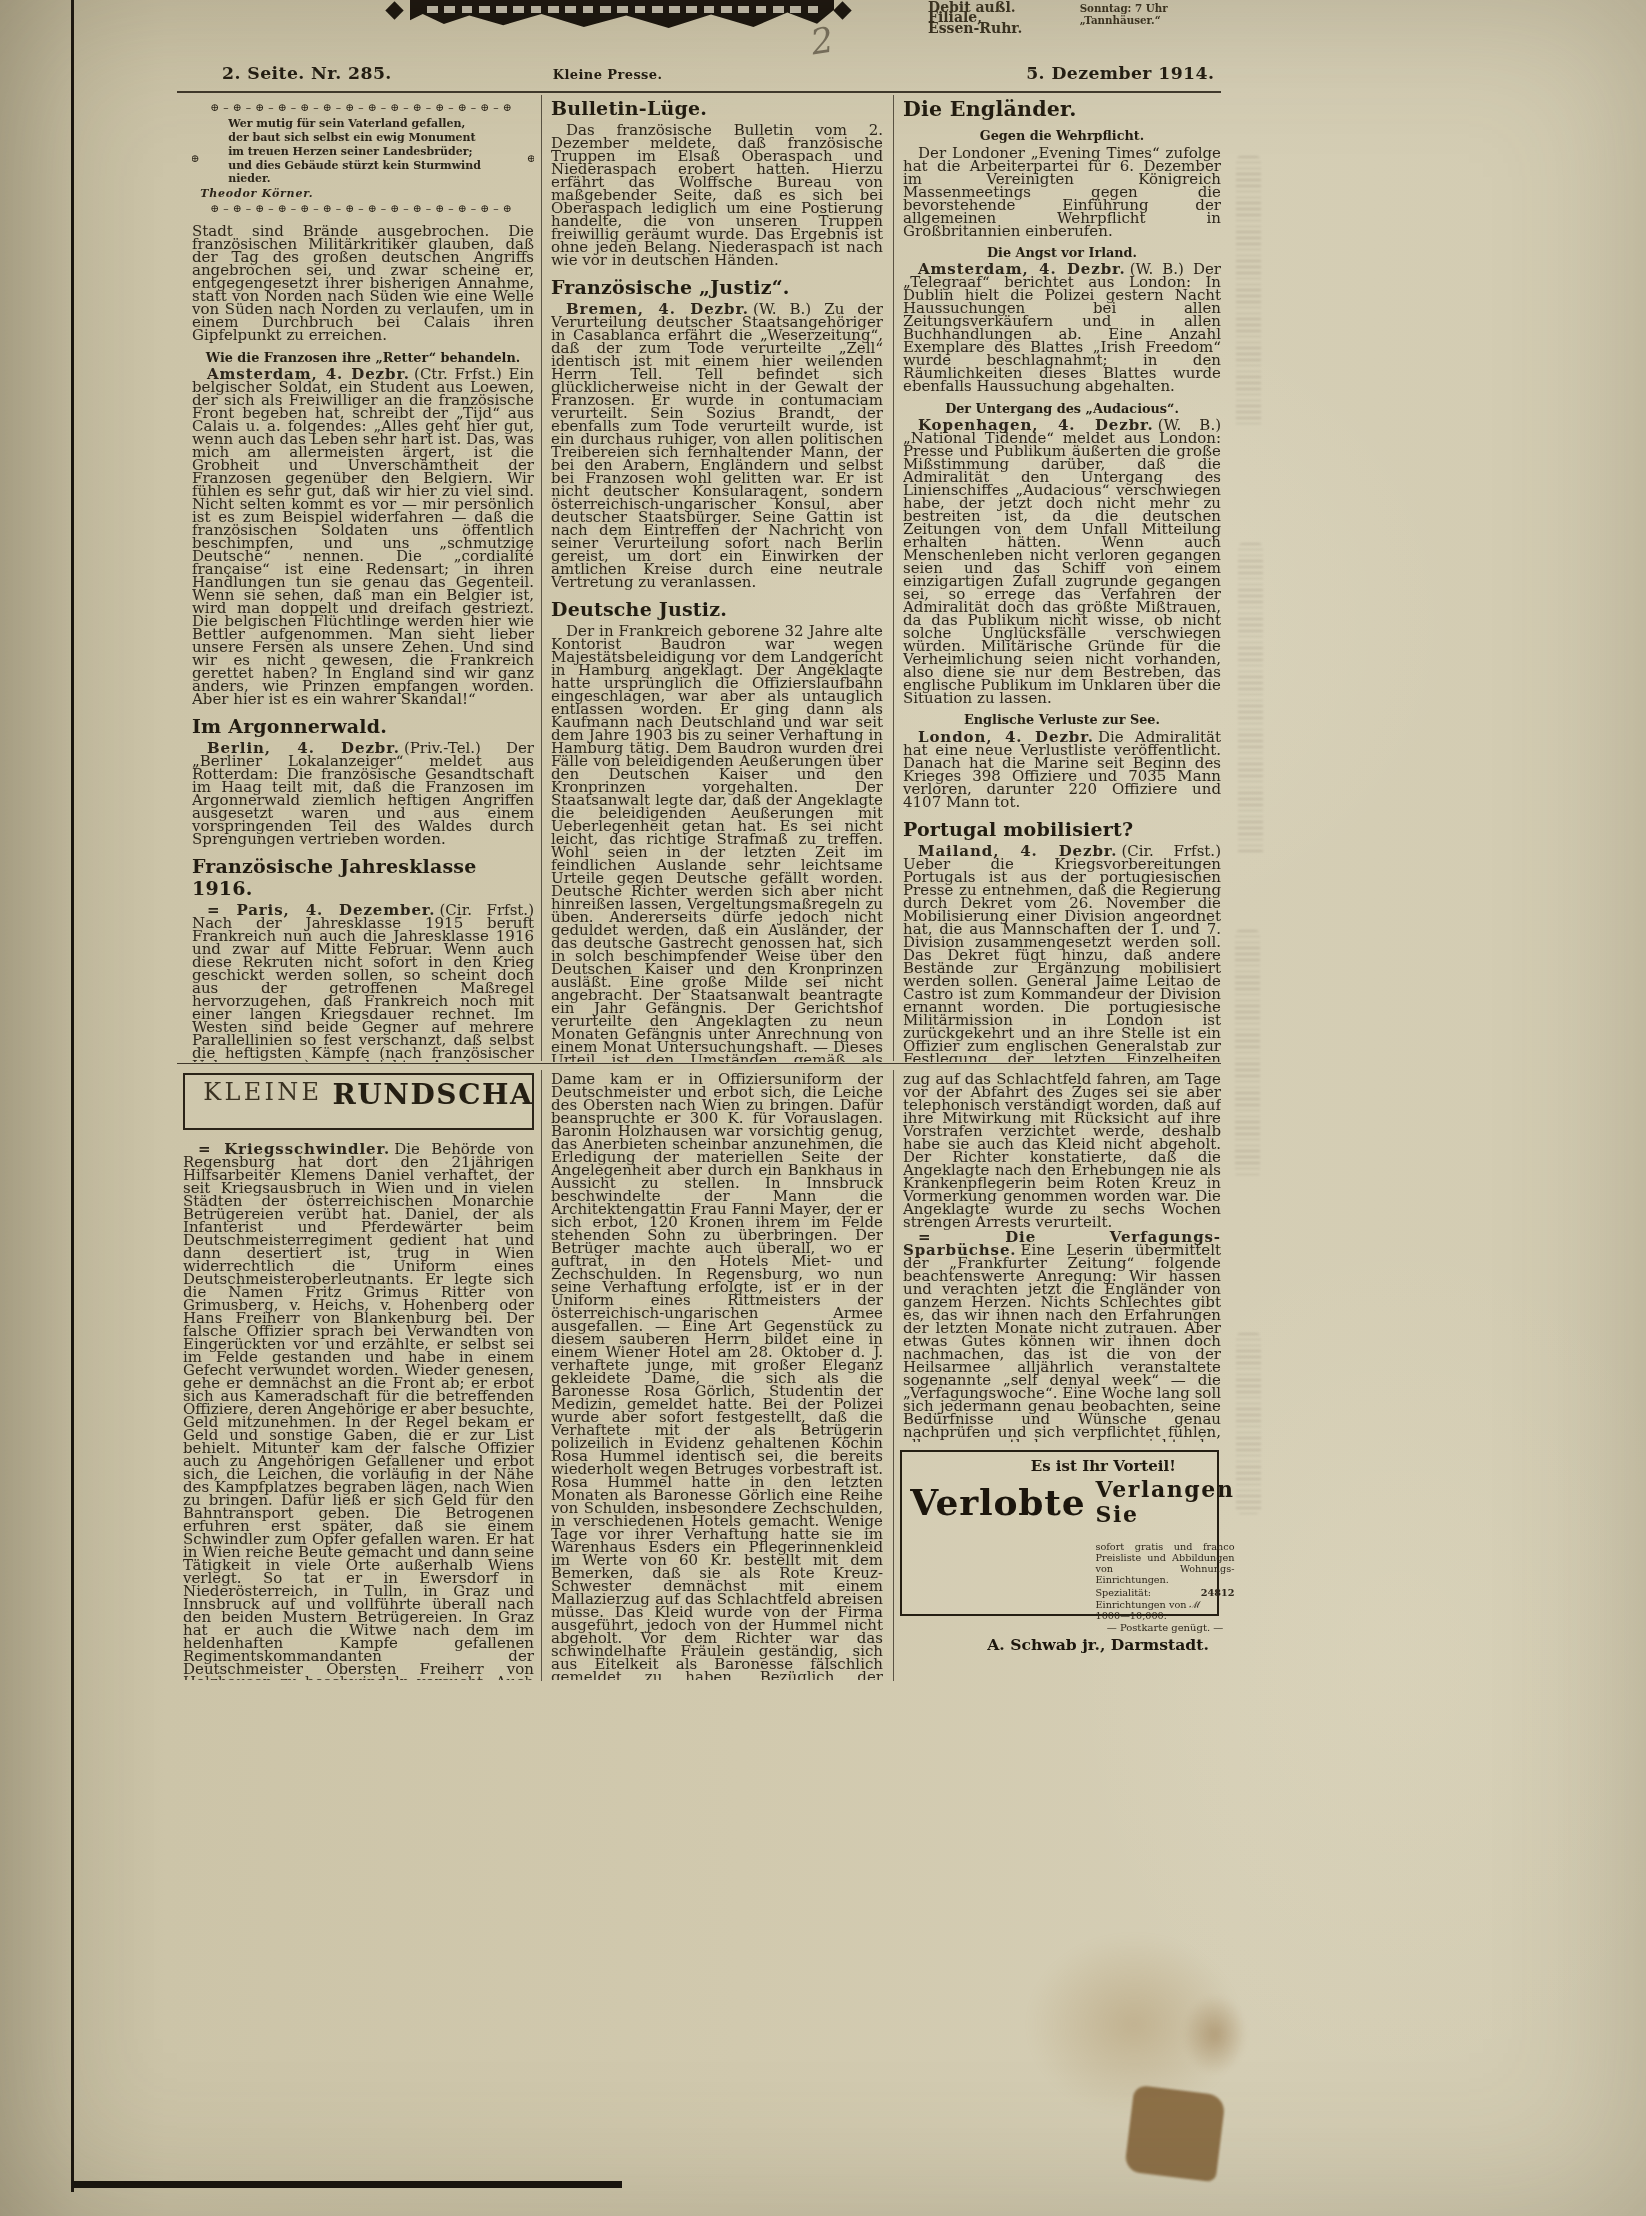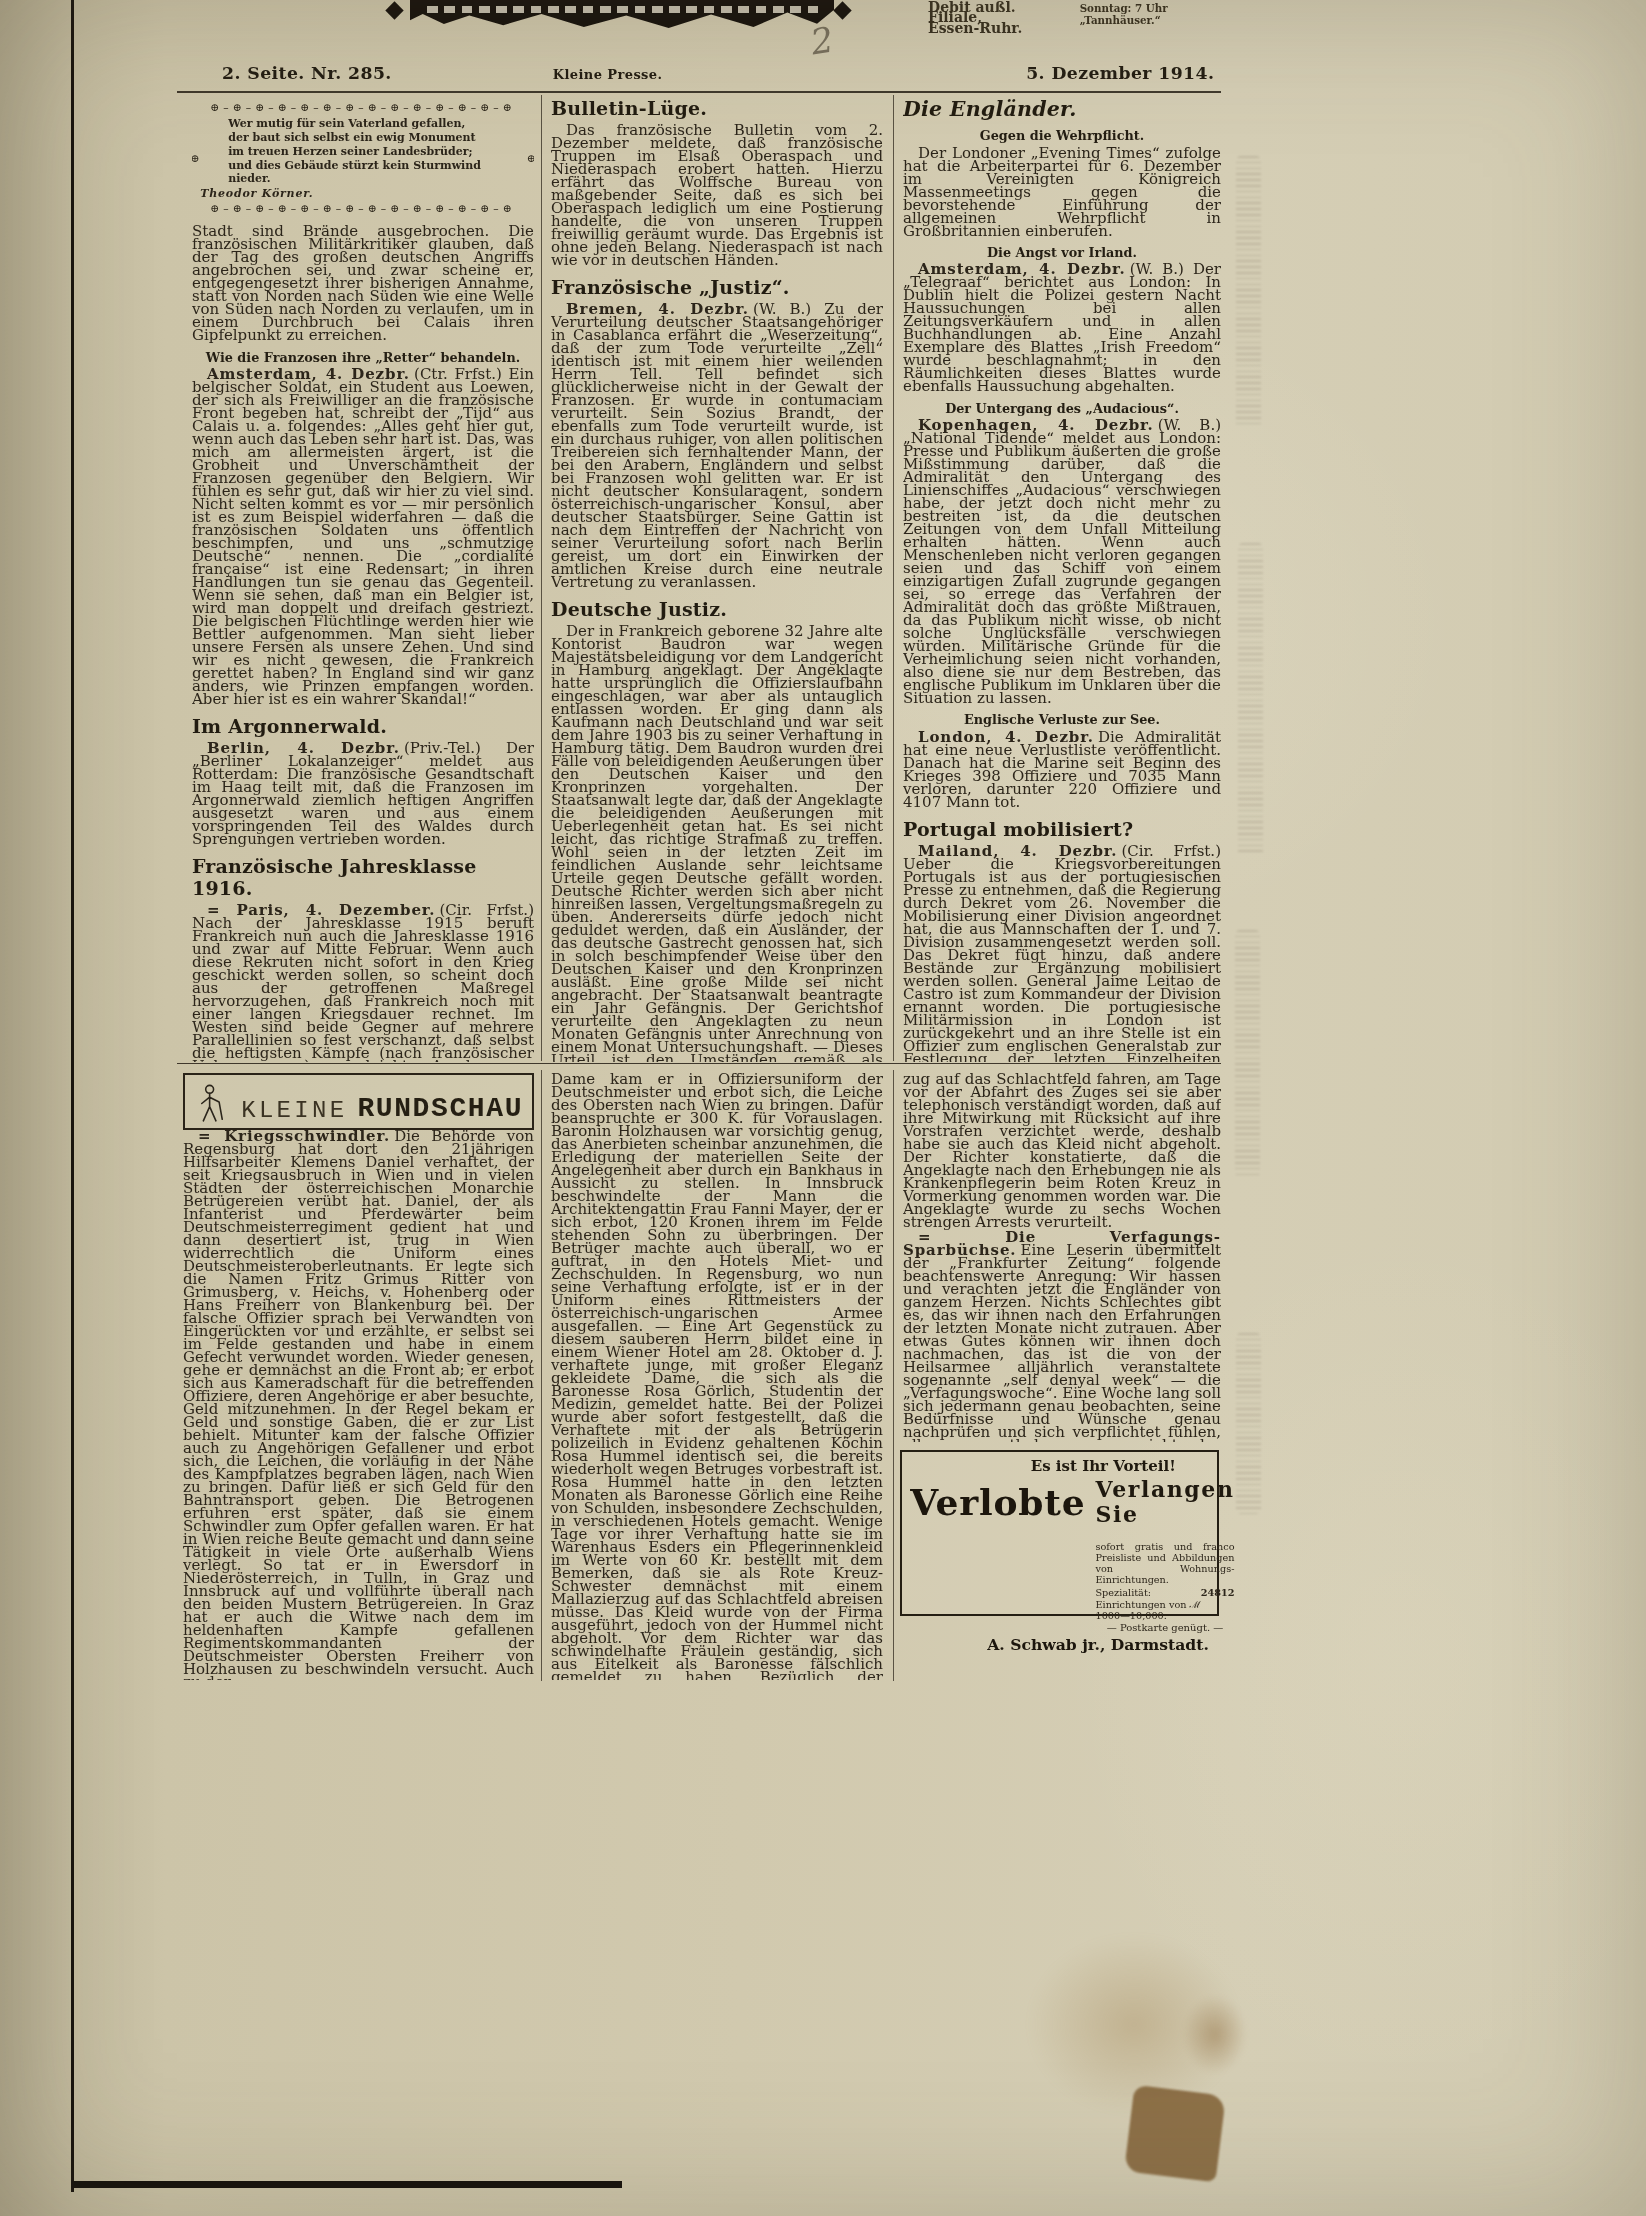--- a/index.html
+++ b/index.html
@@ -57,34 +57,34 @@
   .c3{left:903px;top:97px;width:318px;height:965px;}
   .b1{left:183px;top:1073px;width:351px;height:607px;}
   .b2{left:551px;top:1073px;width:332px;height:607px;}
   .b3{left:903px;top:1073px;width:318px;height:369px;}
   .bt{margin:0 0 1.6px 0;text-indent:15px;text-align:justify;
     font-size:15px;line-height:13px;}
   .bt.noindent{text-indent:0;}
   .lead{font-weight:bold;letter-spacing:0.9px;margin-right:4.1px;}
   .headline{font-size:19px;font-weight:bold;margin:9px 0 5px;
     letter-spacing:0.2px;color:#221c11;}
-  .headline.big{font-size:20.6px;font-style:italic;}
+  .headline.big{font-size:20.6px;}
   .subhead{font-size:12.8px;font-weight:bold;text-align:center;margin:7.4px 0 3.3px;color:#241e13;}
   
   .poem-box{position:relative;margin:1.6px 0 8.2px 0;padding:3.3px 8.2px 1.6px;}
   .orn-row{text-align:center;font-size:10.7px;letter-spacing:4.1px;color:#241e13;line-height:12.3px;
     white-space:nowrap;overflow:hidden;}
   .orn-side{position:absolute;top:50%;transform:translateY(-50%);font-size:10.7px;color:#241e13;}
   .orn-side.l{left:-1.6px;} .orn-side.r{right:-1.6px;}
   .poem-lines{padding:3.3px 6.6px 0 28px;font-size:11px;line-height:13.7px;font-weight:bold;}
   .poem-author{padding:0.8px 33px 3.3px 0;font-size:11px;font-weight:bold;
     letter-spacing:0.8px;font-style:italic;}
   
-  .rundschau-box{display:flex;align-items:flex-end;gap:10px;border:2.1px solid #2a2318;
-    padding:3.3px 8.2px;height:46px;background:rgba(255,252,240,.06);font-family:Liberation Mono, monospace;}
+  .rundschau-box{display:flex;align-items:flex-start;gap:10px;border:2.1px solid #2a2318;
+    padding:3.3px 8.2px;height:46px;margin-bottom:13px;background:rgba(255,252,240,.06);}
   .rk{font-size:24px;letter-spacing:3.3px;color:#3a3222;}
   .rb{font-size:28px;font-weight:bold;letter-spacing:1.6px;color:#251f13;}
   
   .ad-box{left:900px;top:1450px;width:319px;height:166px;border:2.5px double #241e13;
     padding:5px 8.2px 3.3px;box-sizing:border-box;background:rgba(255,252,240,.05);}
   .ad-top{text-align:right;font-weight:bold;font-size:15px;padding-right:33px;color:#1f190f;}
   .ad-main{display:flex;gap:10px;align-items:flex-start;margin-top:1.6px;}
   .ad-word{font-size:36px;font-weight:bold;letter-spacing:0.8px;color:#1c160d;line-height:40px;
     padding-top:5px;}
   .ad-right{flex:1;}

